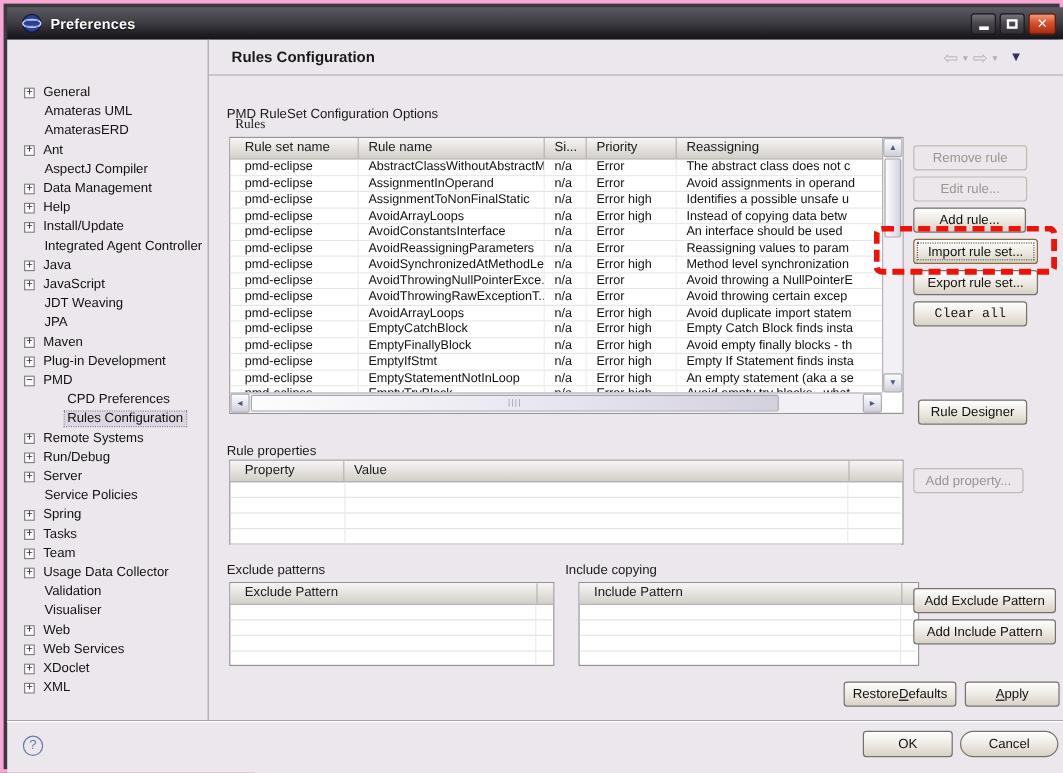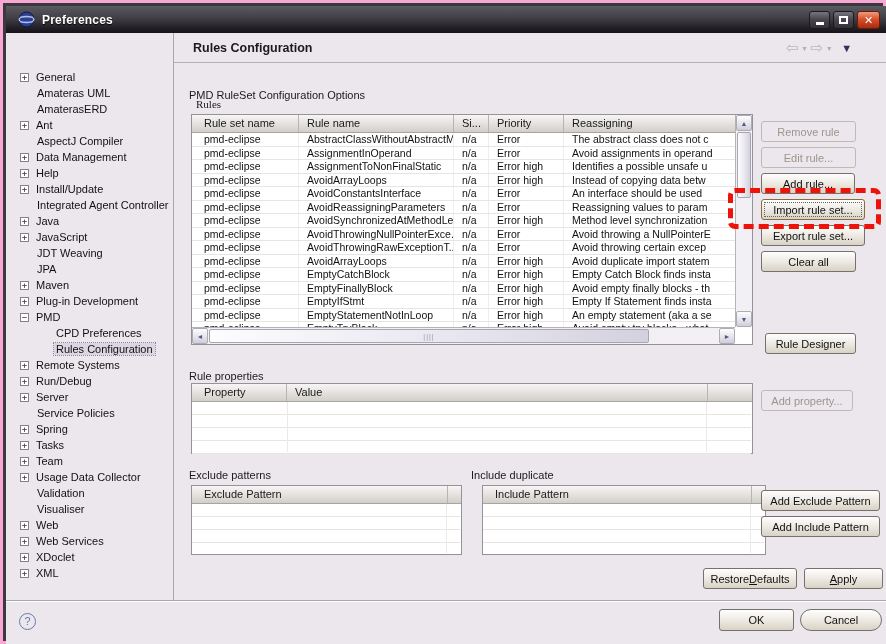--- a/index.html
+++ b/index.html
@@ -357,21 +357,21 @@
           </div>
         <div class="sb-btn" style="right:0; top:0;">►</div>
       </div>
     </div>
 
     <div class="btn disabled" style="left:755px; top:88px; width:95px; height:21px;">Remove rule</div>
     <div class="btn disabled" style="left:755px; top:114px; width:95px; height:21px;">Edit rule...</div>
     <div class="btn" style="left:755px; top:140px; width:94px; height:21px;">Add rule...</div>
     <div class="btn focused" style="left:755px; top:166px; width:104px; height:21px;">Import rule set...</div>
     <div class="btn" style="left:755px; top:192px; width:104px; height:21px;">Export rule set...</div>
-    <div class="btn" style="left:755px; top:218px; width:95px; height:21px;">Clear all</div>
+    <div class="btn" style="left:755px; top:218px; width:95px; height:21px;font-family:Liberation Mono, monospace;">Clear all</div>
     <div class="btn" style="left:759px; top:300px; width:91px; height:21px;">Rule Designer</div>
 
     <div class="annotation"></div>
 
     <div class="lbl" style="left:183px; top:337px;">Rule properties</div>
     <div class="datatable" style="left:185px; top:350px; width:562px; height:71px;">
       <div class="dt-header">
         <div class="dt-hcell pad12" style="width:95px;">Property</div>
         <div class="dt-hcell" style="flex:1; border-right:none;">Value</div>
         <div class="dt-hcell" style="width:45px; border-left:1px solid #b8b4b0; border-right:none;"></div>
@@ -381,21 +381,21 @@
           <div class="empty-row"></div>
           <div class="empty-row"></div>
           <div class="empty-row"></div>
         </div>
       <div class="vline" style="left:95px;"></div>
       <div class="vline" style="right:45px;"></div>
     </div>
     <div class="btn disabled" style="left:755px; top:357px; width:92px; height:21px;">Add property...</div>
 
     <div class="lbl" style="left:183px; top:436px;">Exclude patterns</div>
-    <div class="lbl" style="left:465px; top:436px;">Include duplicate</div>
+    <div class="lbl" style="left:465px; top:436px;">Include copying</div>
 
     <div class="datatable" style="left:185px; top:452px; width:271px; height:70px;">
       <div class="dt-header">
         <div class="dt-hcell pad12" style="flex:1; border-right:none;">Exclude Pattern</div>
         <div class="dt-hcell" style="width:14px; border-left:1px solid #b8b4b0; border-right:none;"></div>
       </div>
       <div id="excl-body" style="position:absolute; left:0; top:18px; right:1px; bottom:1px;">
           <div class="empty-row"></div>
           <div class="empty-row"></div>
           <div class="empty-row"></div>

